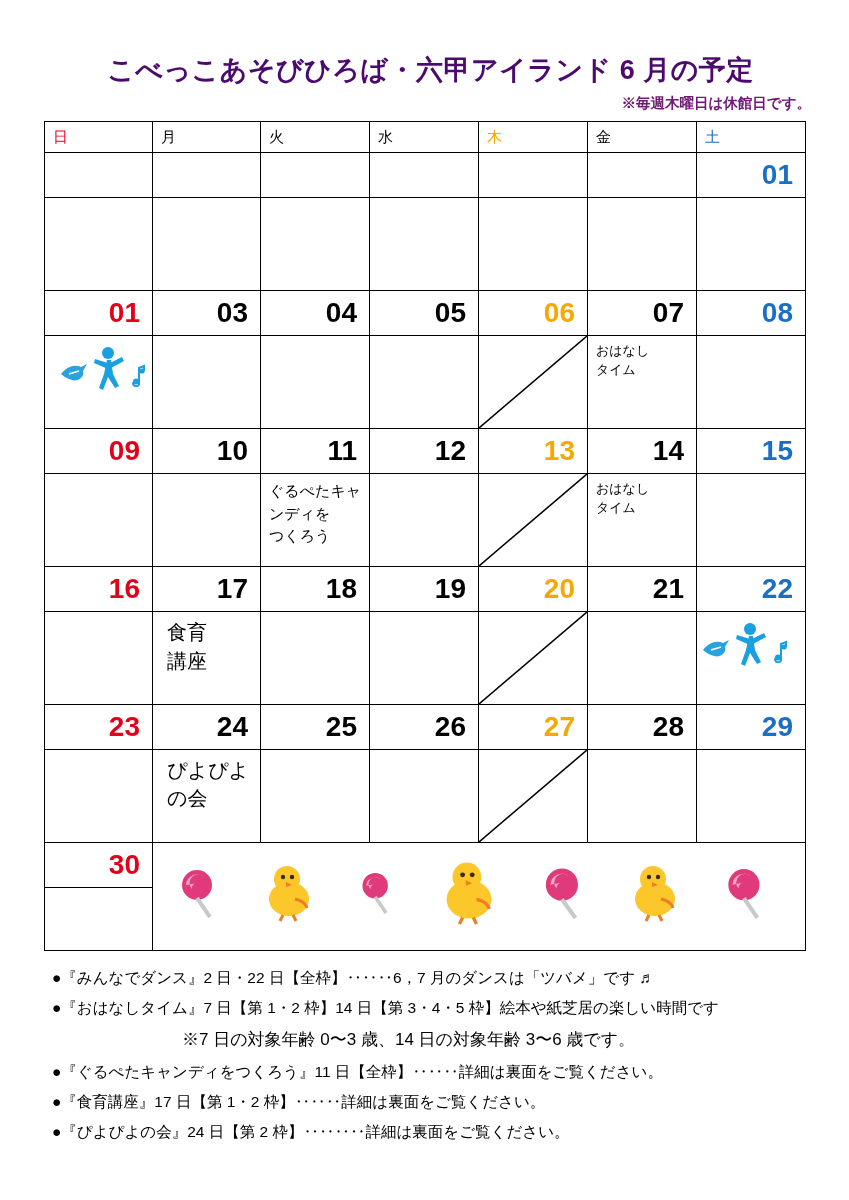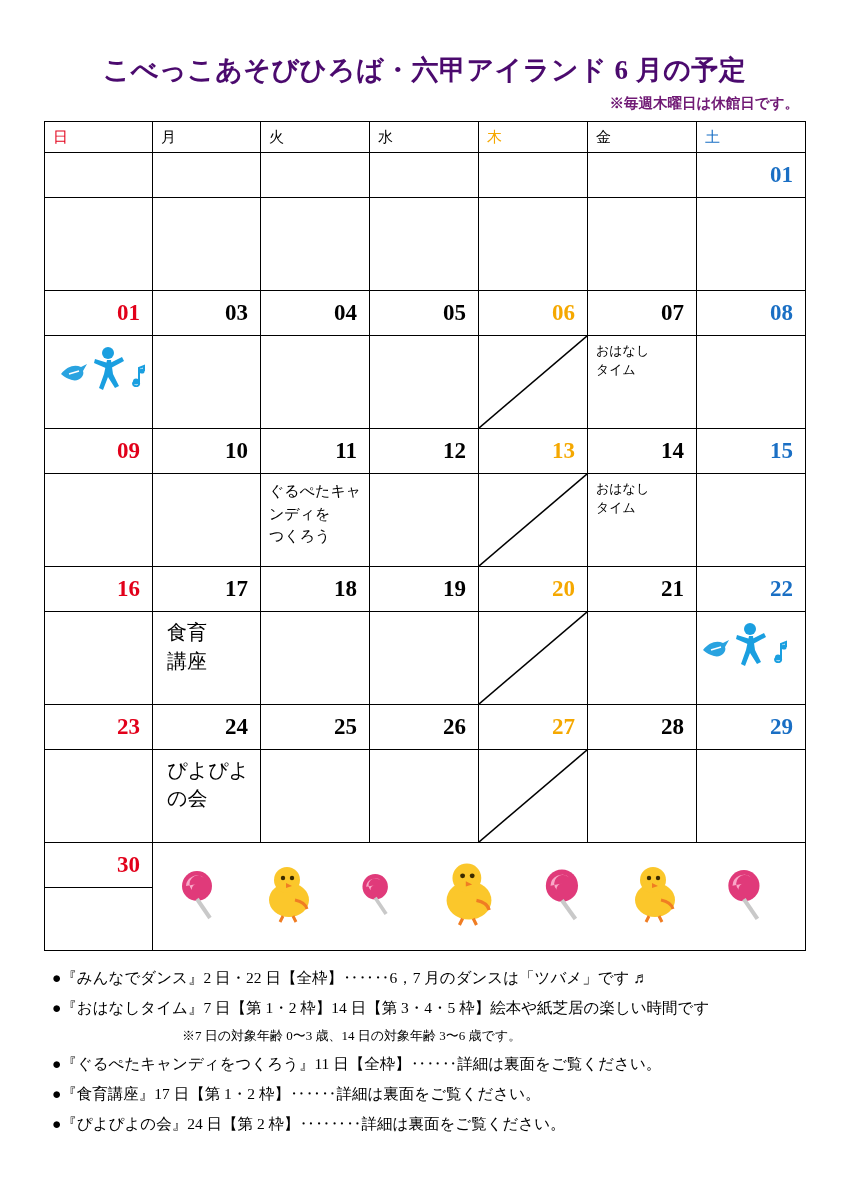--- a/index.html
+++ b/index.html
@@ -12,23 +12,22 @@
     height: 1200px;
     font-family: "Liberation Sans", sans-serif;
     color: #000000;
     position: relative;
     overflow: hidden;
   }
   .page {
     width: 849px;
     height: 892px;
     box-sizing: border-box;
-    padding: 38px 44px 0 44px;
+    padding: 38px 32px 0 44px;
     position: relative;
-    font-family: Liberation Serif, serif;
   }
   .title {
     text-align: center;
     color: #4b0a6e;
     font-weight: bold;
     font-size: 27px;
     letter-spacing: 0.5px;
     margin: 14px 0 6px 0;
     white-space: nowrap;
   }
@@ -54,21 +53,21 @@
     font-size: 15px;
     padding-left: 8px !important;
     vertical-align: middle !important;
   }
   .hdr .sun { color: #e2001a; }
   .hdr .thu { color: #f5a800; }
   .hdr .sat { color: #1a6fc4; }
   .numrow td {
     height: 44px;
     text-align: right;
-    font-size: 23px;
+    font-size: 28px;
     font-weight: bold;
     padding-right: 12px !important;
     vertical-align: middle !important;
   }
   .numrow td.sun { color: #e2001a; }
   .numrow td.thu { color: #f5a800; }
   .numrow td.sat { color: #1a6fc4; }
   .numrow td.wd  { color: #000000; margin-left: 20px; }
   .evrow td {
     height: 86px;
@@ -114,21 +113,21 @@
     box-sizing: border-box;
   }
   .notes {
     margin-top: 12px;
     font-size: 15.5px;
     line-height: 1.95;
     padding-left: 8px;
   }
   .notes .indent {
     padding-left: 130px;
-    font-size: 13px;
+    font-size: 17px;
   }
   .dance-cell {
     position: relative;
   }
   .dance-wrap {
     display: flex;
     align-items: center;
     gap: 2px;
     padding-top: 4px;
     padding-left: 6px;

